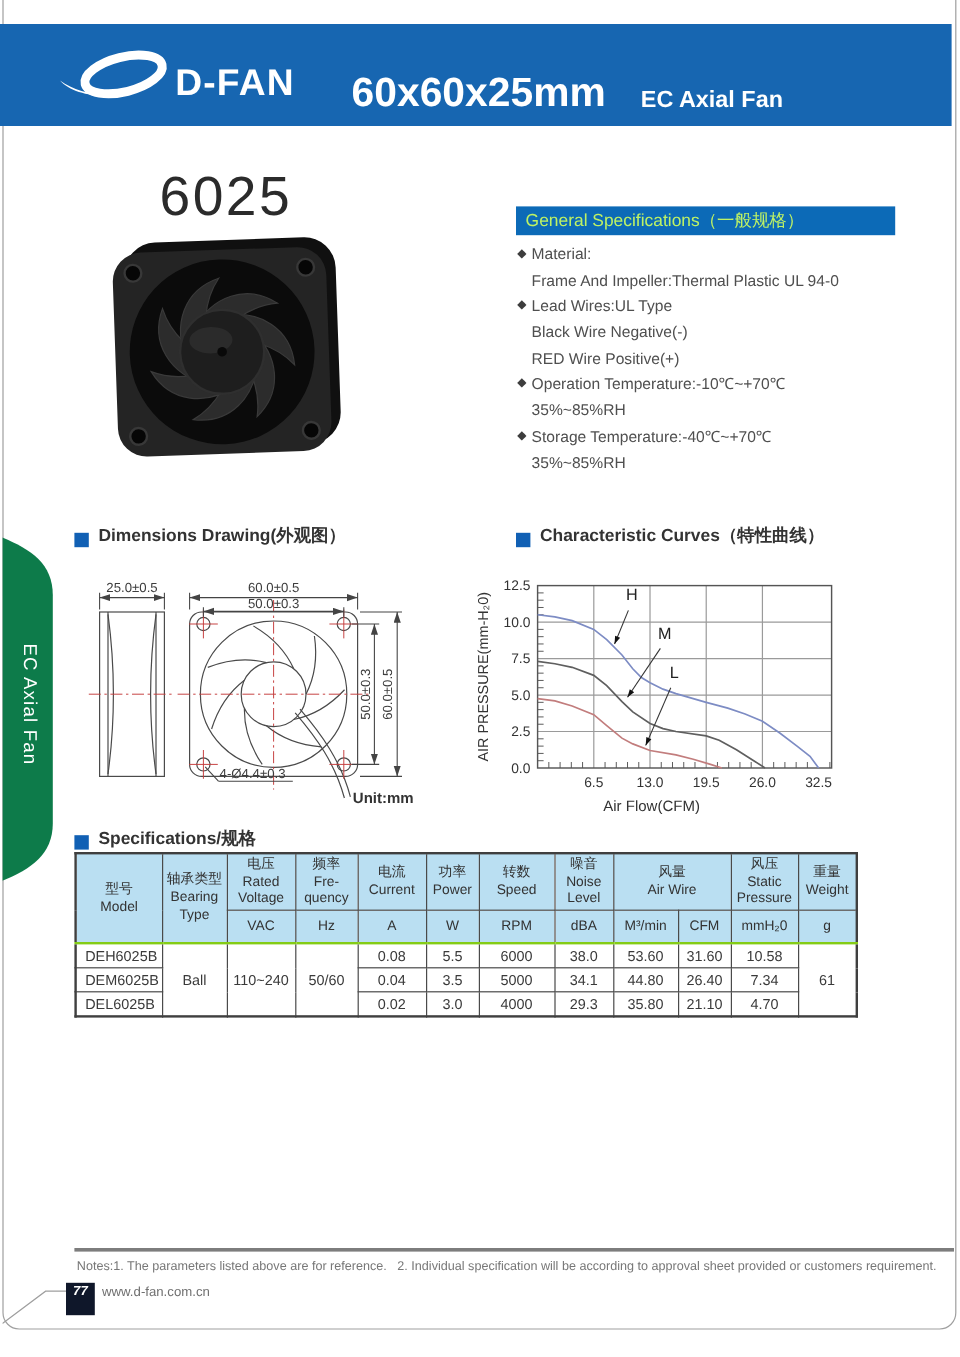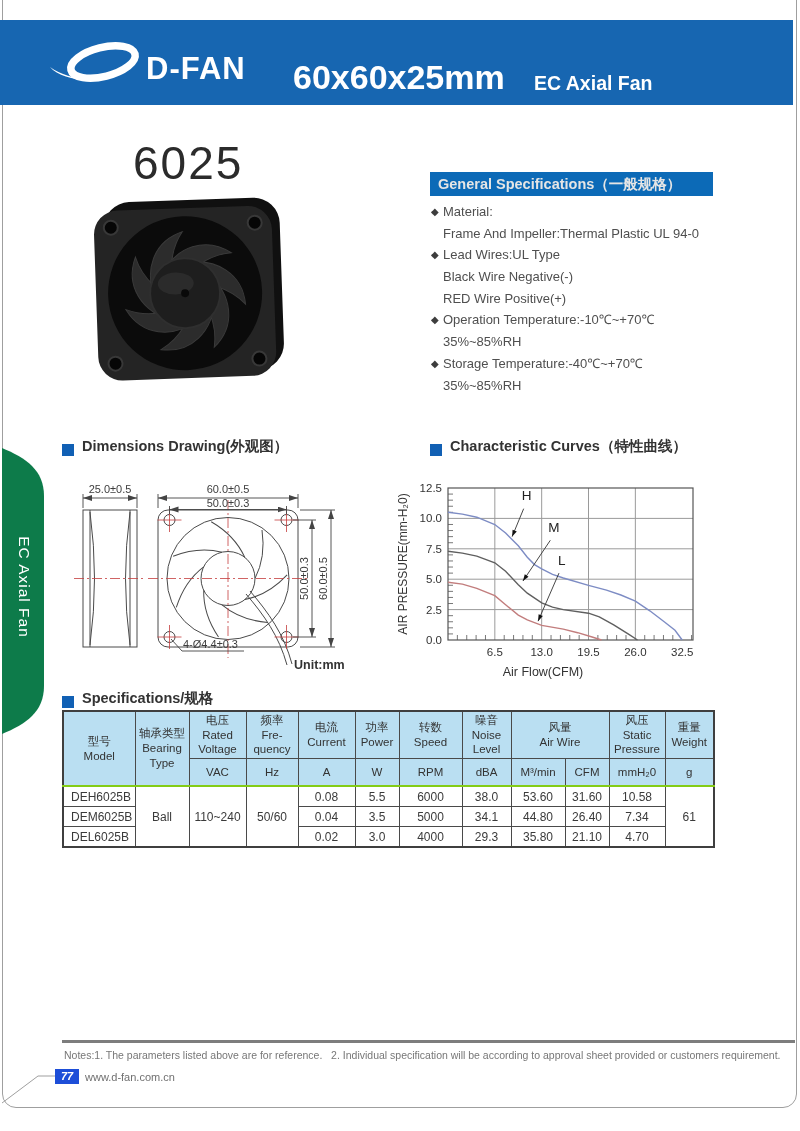--- a/index.html
+++ b/index.html
@@ -11,22 +11,22 @@
   
   .page-frame{left:2px;top:-16px;width:793px;height:1122px;border:1px solid #9f9f9f;border-radius:14px;}
   
   .header-bar{left:0;top:20px;width:793px;height:85px;background:#1766b1;}
   .brand-text{left:146px;top:31px;font-size:31px;font-weight:bold;color:#fff;letter-spacing:1px;}
   .size-text{left:293px;top:38px;font-size:34px;font-weight:600;color:#fff;}
   .type-text{left:534px;top:52px;font-size:19.5px;font-weight:bold;color:#fff;}
   
   .model-title{left:133px;top:136px;font-size:46px;color:#2b2b2b;letter-spacing:2px;}
   
-  .gs-bar{left:430px;top:172px;width:283px;height:24px;background:#0c6ab7;color:#e5e5e5;
-          font-size:14.5px;font-weight:700;line-height:24px;padding-left:8px;box-sizing:border-box;}
+  .gs-bar{left:430px;top:172px;width:316px;height:24px;background:#0c6ab7;color:#bef264;
+          font-size:14.5px;font-weight:400;line-height:24px;padding-left:8px;box-sizing:border-box;}
   .gs-list{left:431px;top:201px;width:300px;font-size:13px;color:#4f4f4f;}
   .gs-line{position:relative;padding-left:12px;height:21.7px;line-height:21.7px;white-space:nowrap;}
   .gs-line .b{position:absolute;left:0;top:0;font-size:10px;color:#3d3d3d;}
   
   .sec-head{display:flex;align-items:flex-end;gap:8px;font-size:14.5px;font-weight:600;color:#333;}
   .sec-sq{width:12px;height:12px;background:#1160b4;flex:0 0 auto;}
   .sh-dim{left:62px;top:437px;}
   .sh-curve{left:430px;top:437px;}
   .sh-spec{left:62px;top:689px;}
   
@@ -39,21 +39,21 @@
   th,td{border:1px solid #4a4a4a;text-align:center;padding:0 2px;overflow:hidden;}
   thead th{background:#badff2;font-weight:normal;font-size:11.5px;line-height:1.3;color:#333;}
   tr.units th{height:26px;}
   tr.names th{height:46px;}
   tbody td{height:19px;background:#fff;}
   tbody tr:first-child td{border-top:2px solid #84cc16;}
   td.model-cell{text-align:left;padding-left:7px;}
   
   .foot-line{left:62px;top:1040px;width:733px;height:3px;background:#7d7d7d;}
   .notes{left:64px;top:1049px;font-size:10.5px;color:#777;white-space:pre;}
-  .page-box{left:55px;top:1069px;width:24px;height:15px;background:#1d4ed8;color:#fff;
+  .page-box{left:55px;top:1069px;width:24px;height:27px;background:#0f172a;color:#fff;
             font-size:11px;font-weight:bold;font-style:italic;text-align:center;line-height:15px;}
   .website{left:85px;top:1071px;font-size:11px;color:#707070;}
   svg text{font-family:"Liberation Sans", sans-serif;}
 </style>
 </head>
 <body>
 
 <div class="abs page-frame"></div>
 
 <div class="abs header-bar">

